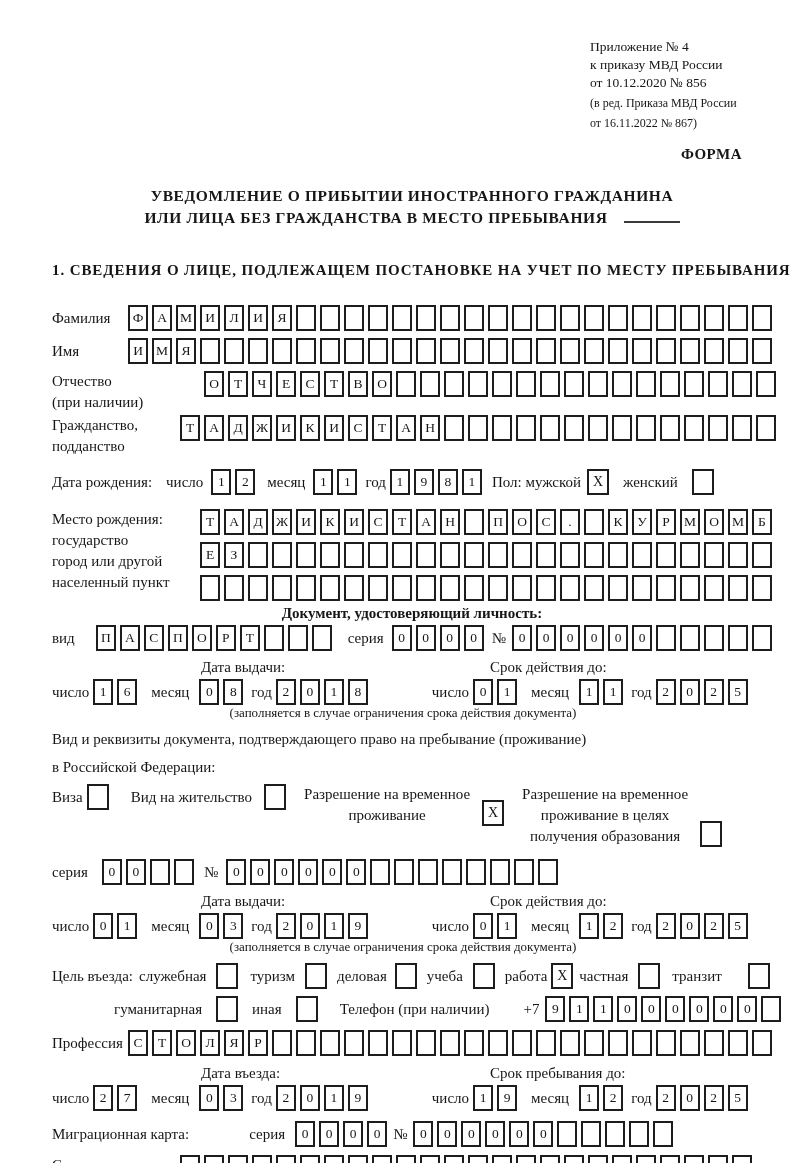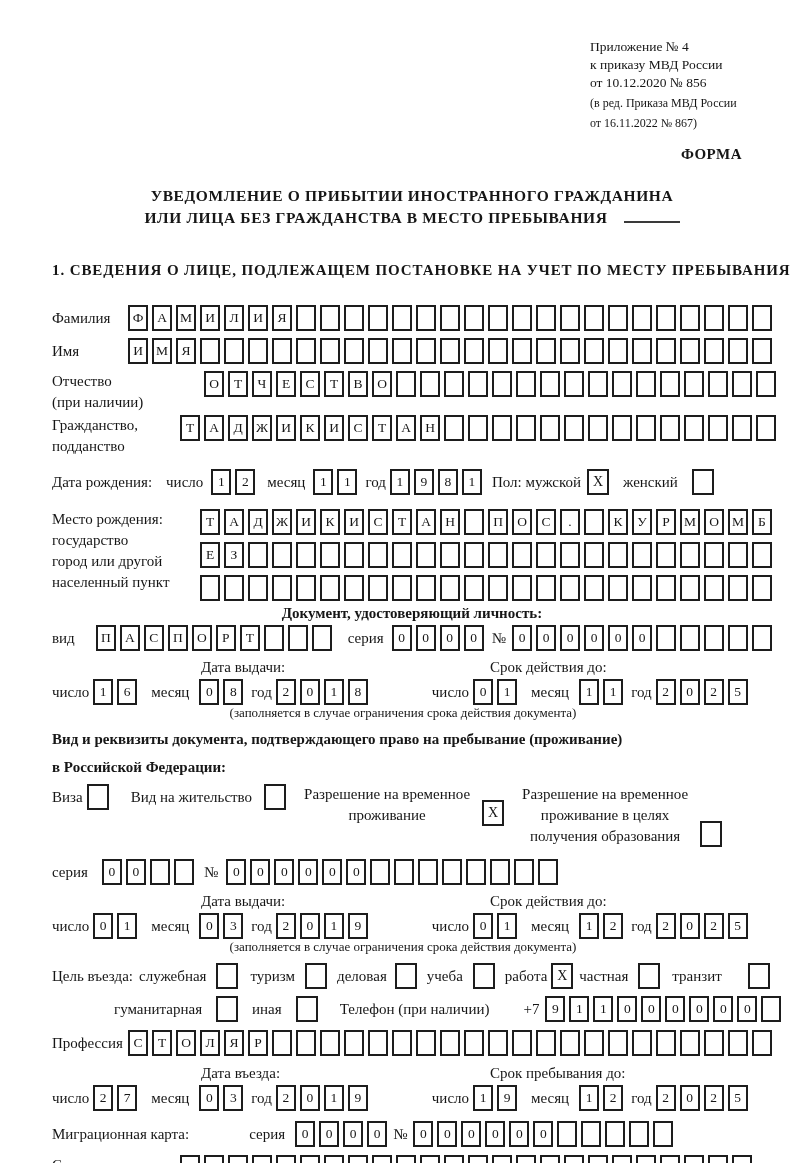--- a/index.html
+++ b/index.html
@@ -23,21 +23,21 @@
   .lbl { font-size:15px; line-height:26px; white-space:nowrap; }
   .cells { display:flex; gap:4px; flex:0 0 auto; }
   .cell { flex:0 0 auto; width:20px; height:26px; border:2px solid #1d1d1d; display:flex; align-items:center; justify-content:center; font-size:13.5px; font-weight:normal; background:#fff; }
   .cb { flex:0 0 auto; width:22px; height:26px; border:2px solid #1d1d1d; display:flex; align-items:center; justify-content:center; font-size:14px; background:#fff; }
 
   .label-col { flex:0 0 auto; }
   .label-col div { font-size:15px; line-height:21px; white-space:nowrap; }
 
   .center-bold { text-align:center; font-weight:bold; font-size:15px; }
   .note { font-size:13px; text-align:center; padding-right:18px; }
-  .plain { font-size:15px; line-height:21px;font-weight:bold; }
+  .plain { font-size:15px; line-height:21px; }
 
   .dual-head { position:relative; height:20px; font-size:15px; }
   .dual-head .h1 { position:absolute; left:127px;margin-left:22px; }
   .dual-head .h2 { position:absolute; left:438px; }
 
   .opt { display:flex; align-items:flex-end; }
   .opt .opt-text { font-size:15px; line-height:21px; text-align:center; white-space:nowrap; }
 </style>
 </head>
 <body>

